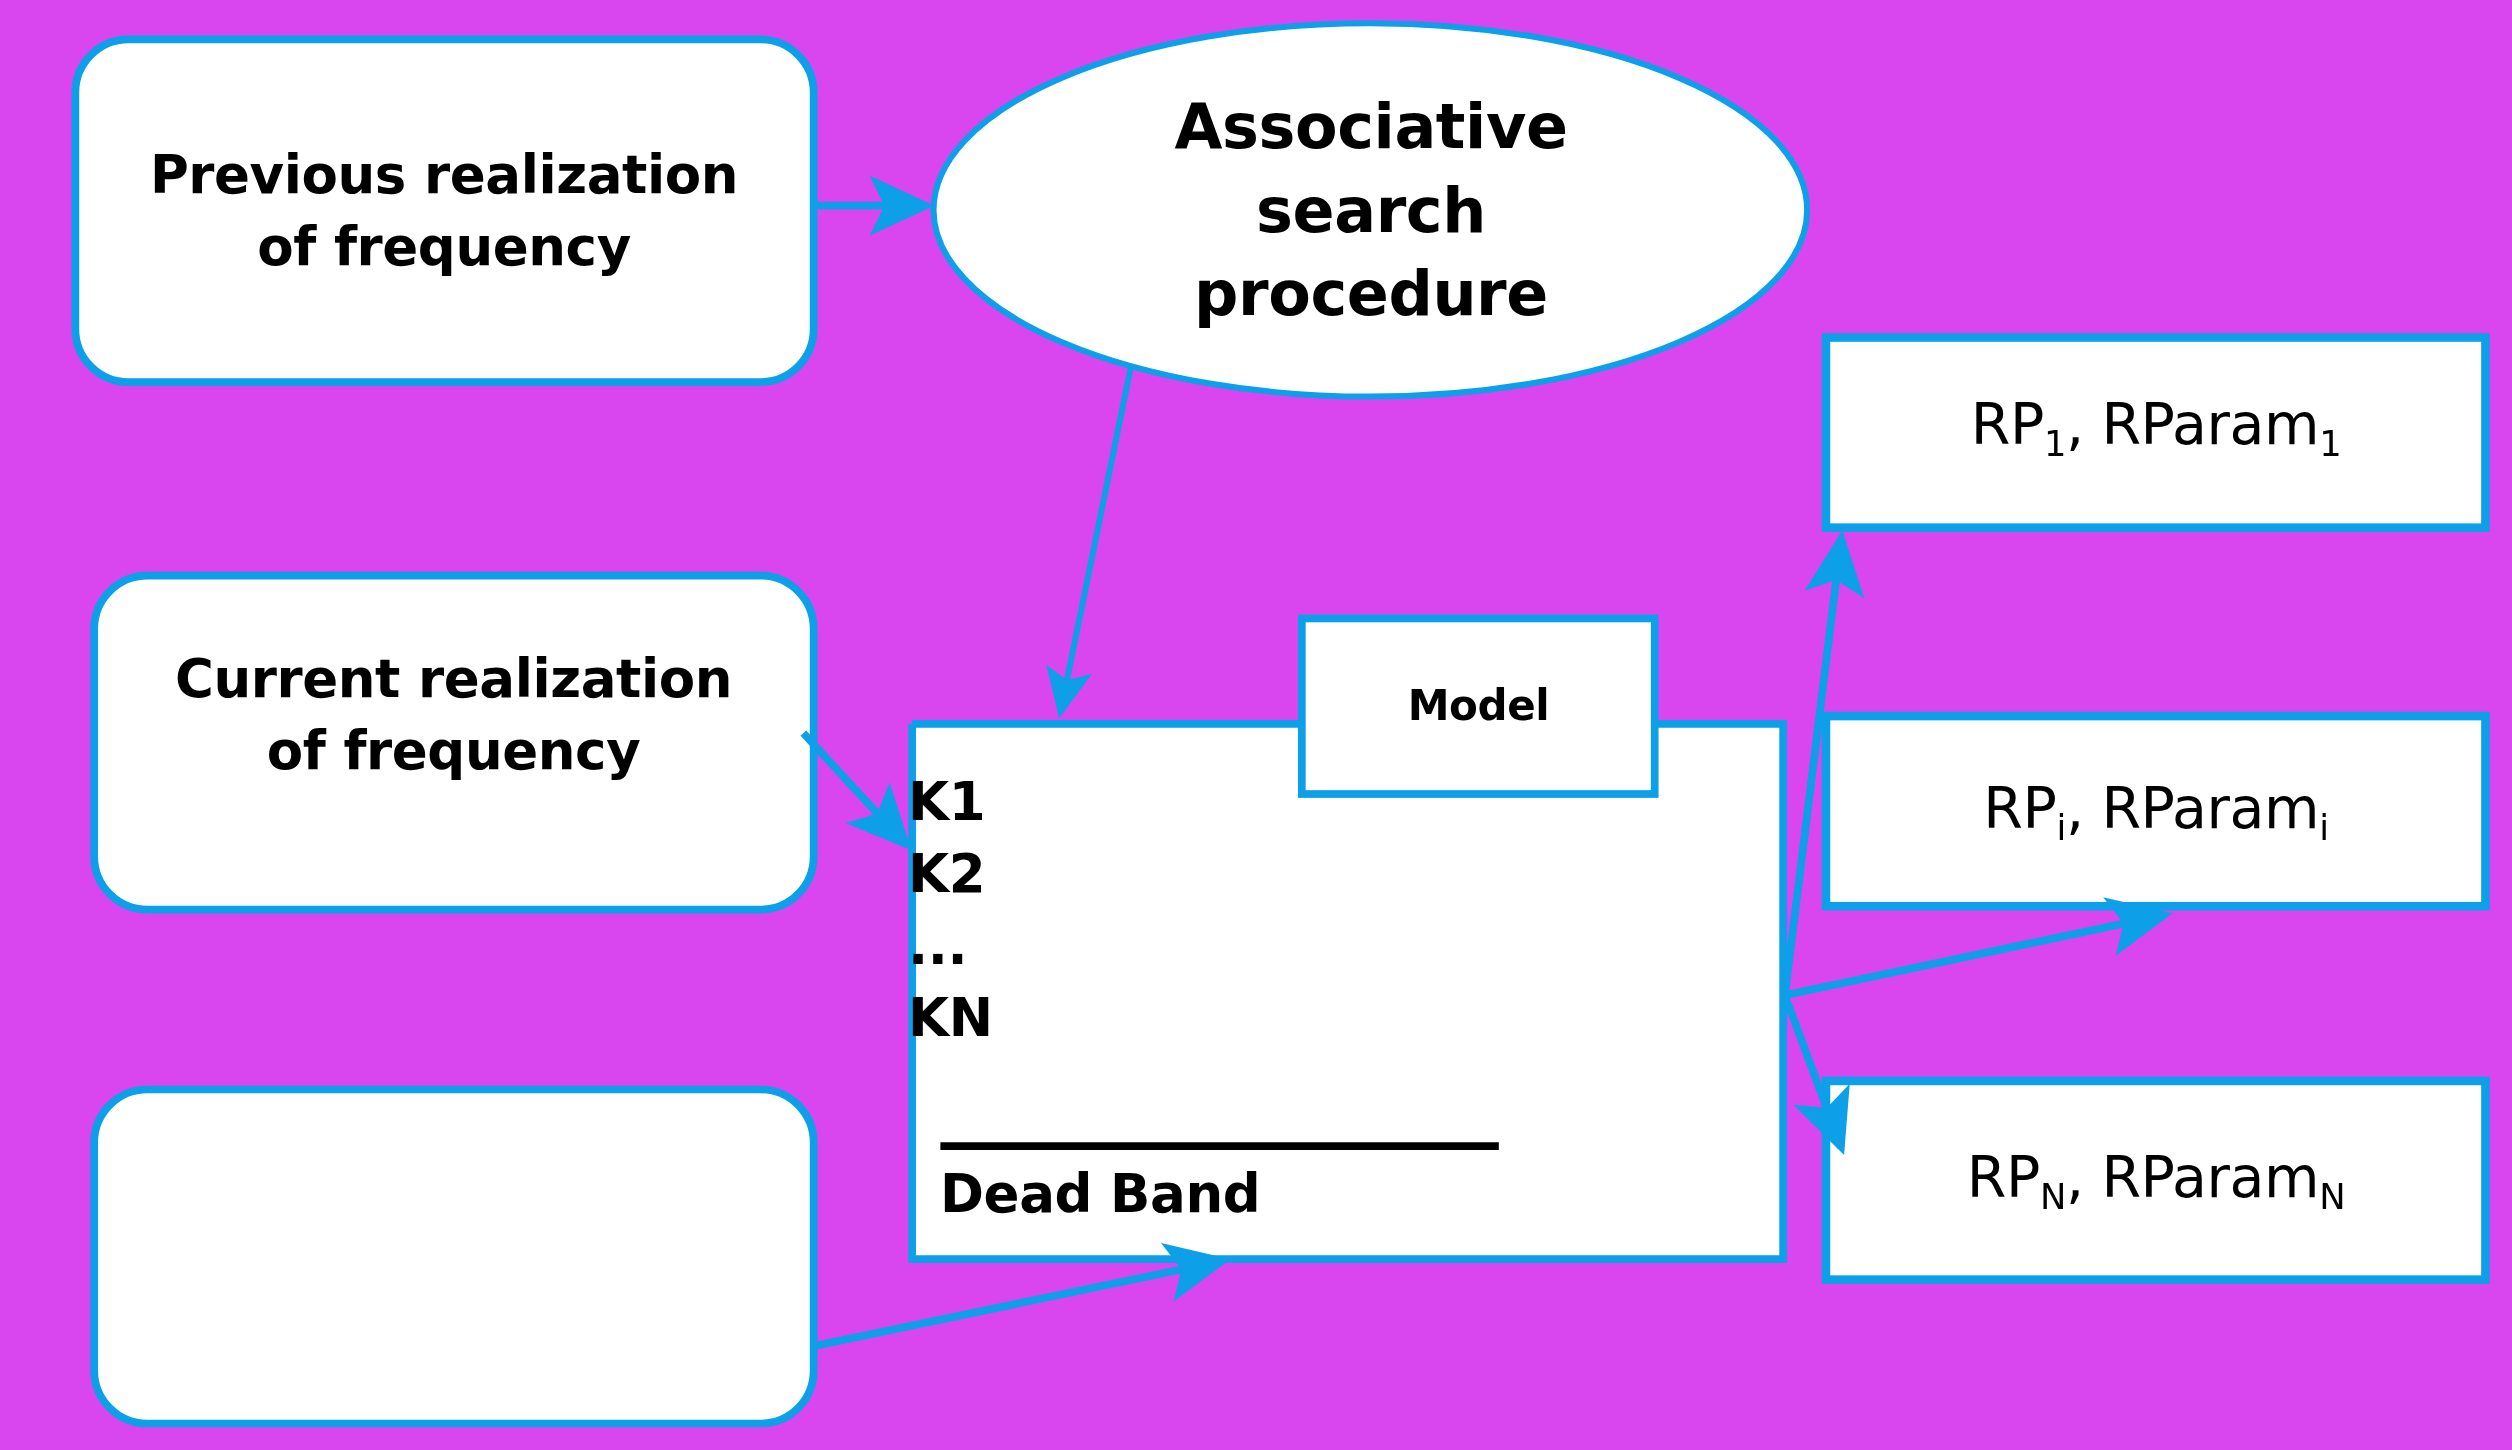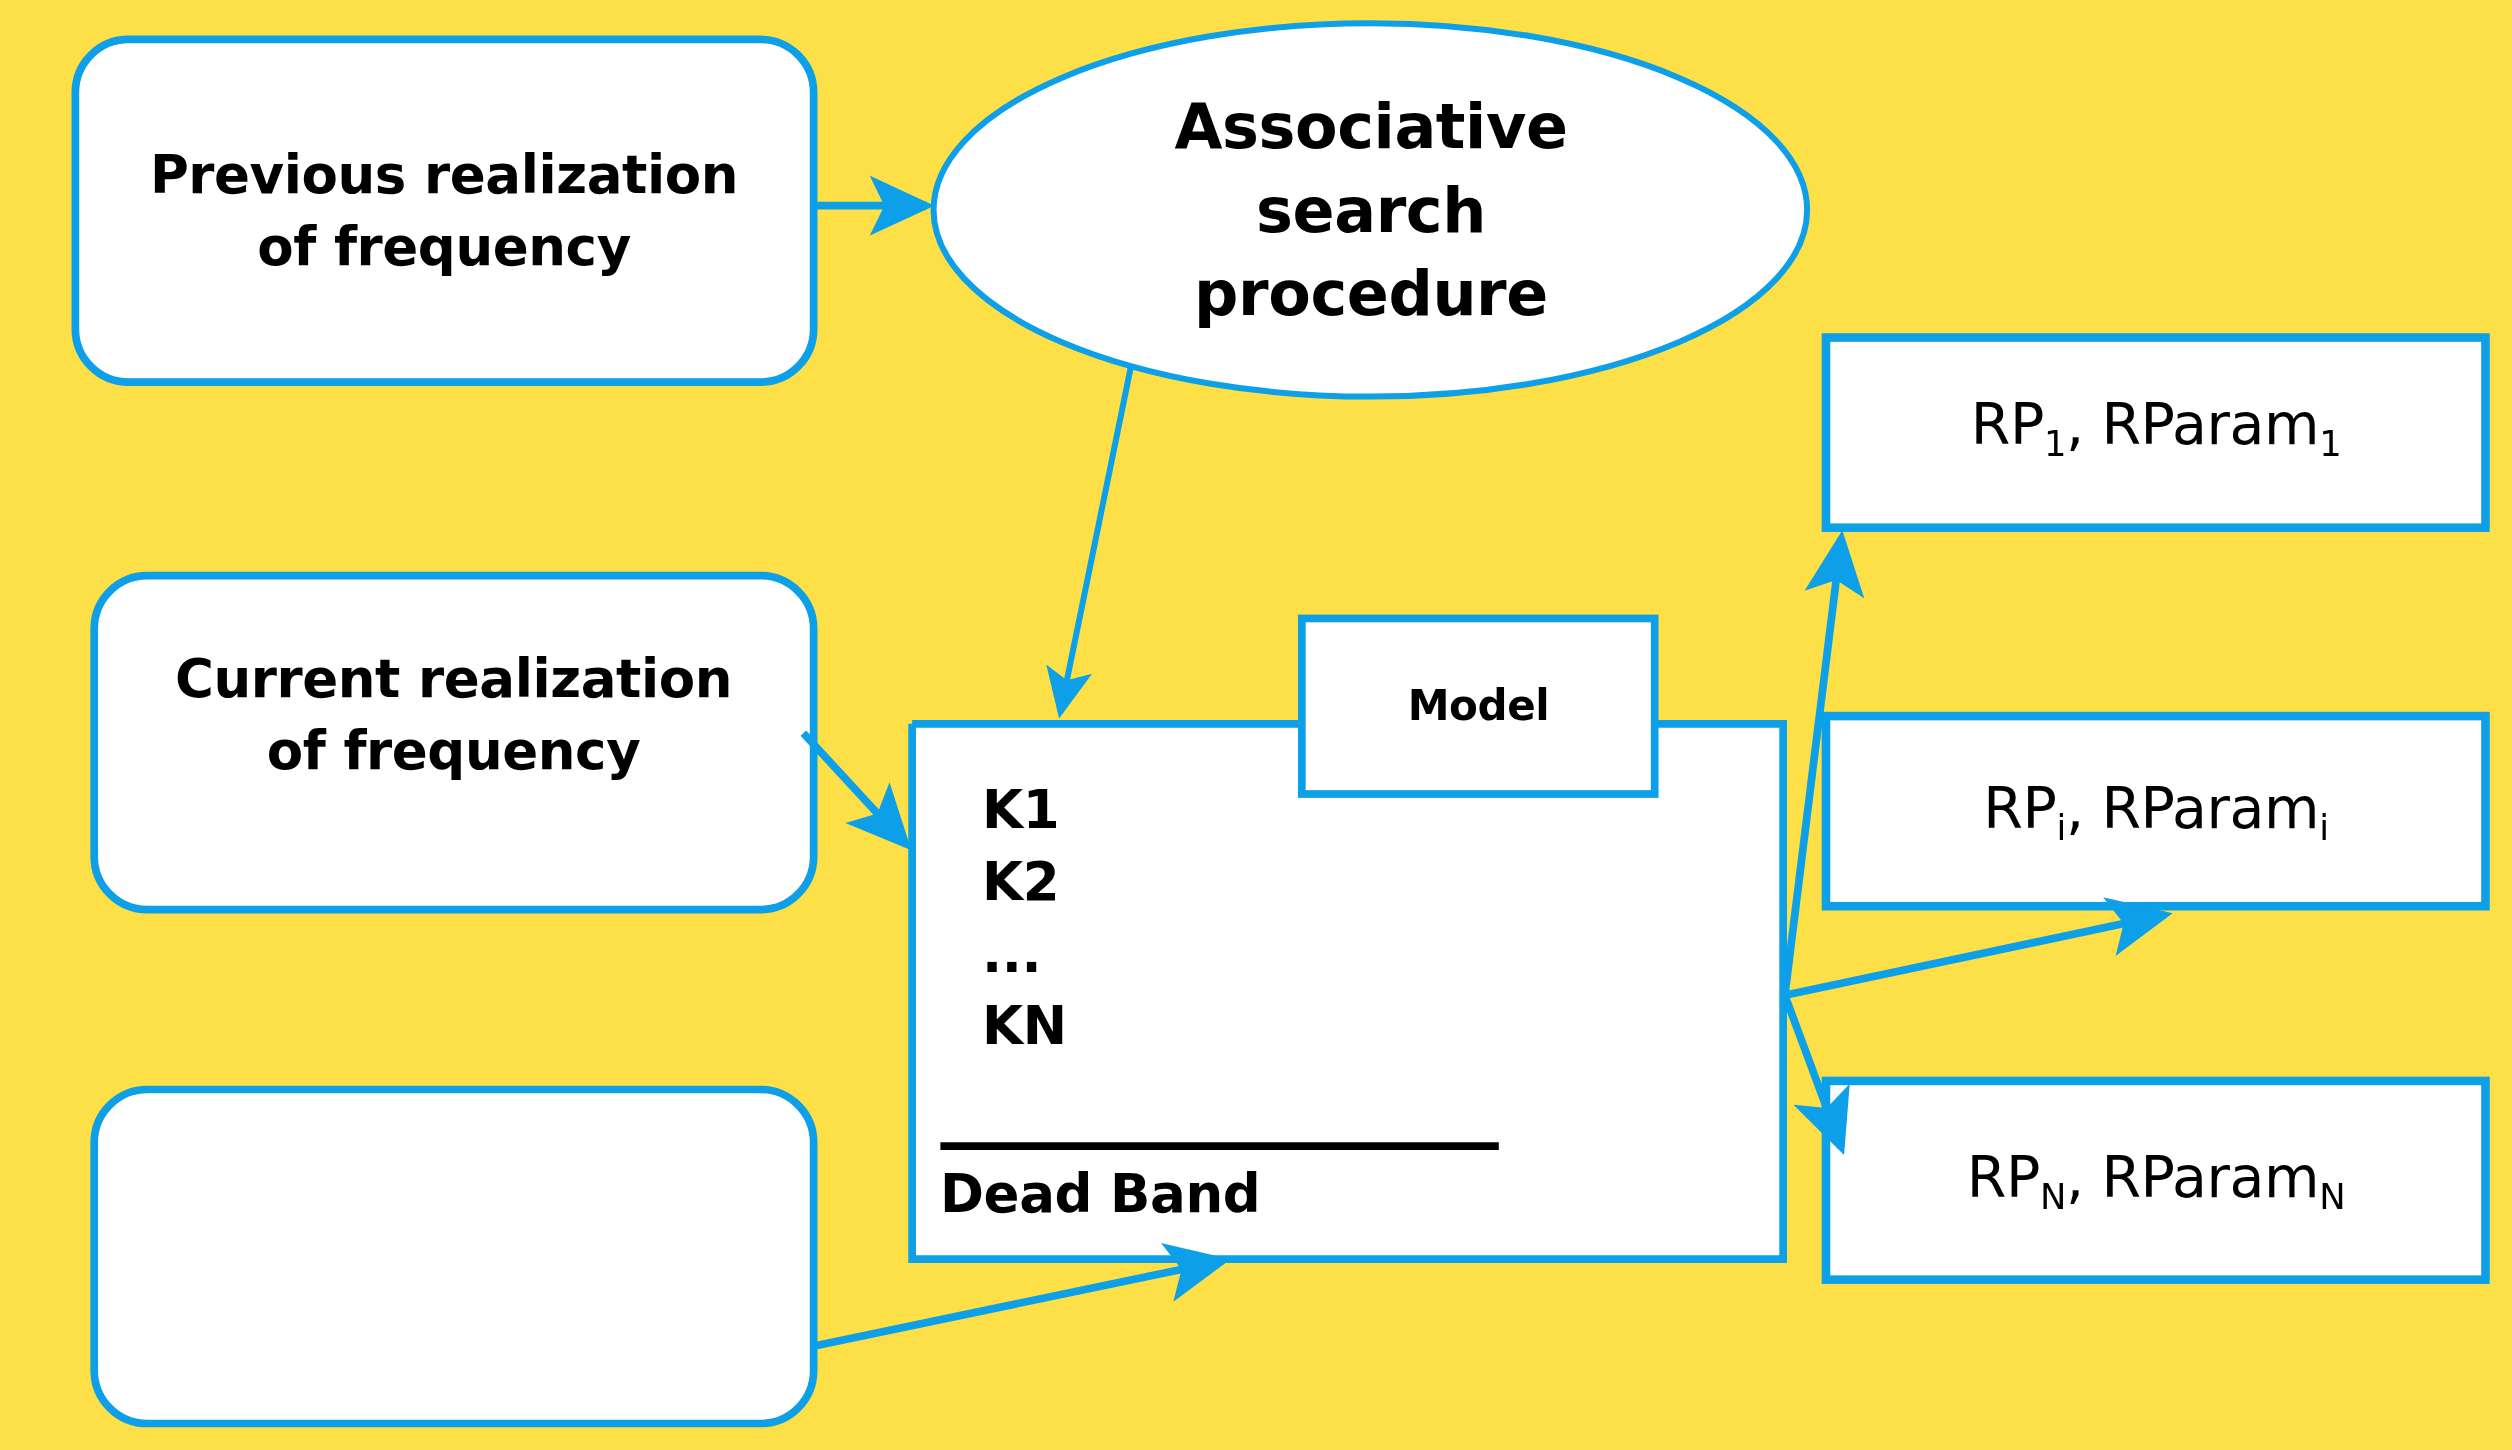--- a/index.html
+++ b/index.html
@@ -4,21 +4,21 @@
 <style>
   html, body {
     margin: 0;
     padding: 0;
     background: #ffffff;
   }
   #canvas {
     position: relative;
     width: 2512px;
     height: 1451px;
-    background: #fde047;
+    background: #d946ef;
     overflow: hidden;
     font-family: "DejaVu Sans", sans-serif;
   }
   svg.layer {
     position: absolute;
     left: 0;
     top: 0;
     width: 2512px;
     height: 1451px;
   }
@@ -111,21 +111,21 @@
   <div class="node-label ellipse-label" style="left:934px; top:51px; width:874px; height:319px;">Associative
 search
 procedure</div>
 
   <div class="node-label rounded-label" style="left:94px; top:548px; width:719px; height:334px;">Current realization
 of frequency</div>
 
 
   <div class="node-label model-label" style="left:1302px; top:618px; width:353px; height:176px;">Model</div>
 
-  <div class="k-list" style="left:982px; top:775px;margin-top:8px;">
+  <div class="k-list" style="left:908px; top:775px;">
     <div class="k-item">K1</div>
     <div class="k-item">K2</div>
     <div class="k-item">...</div>
     <div class="k-item">KN</div>
   </div>
 
   <div class="deadband-text" style="left:940px; top:1163px;">Dead Band</div>
 
   <div class="node-label rp-label" style="left:1826px; top:332px; width:660px; height:190px;">
     <span><span>RP</span><sub>1</sub><span>, </span><span>RParam</span><sub>1</sub></span>

